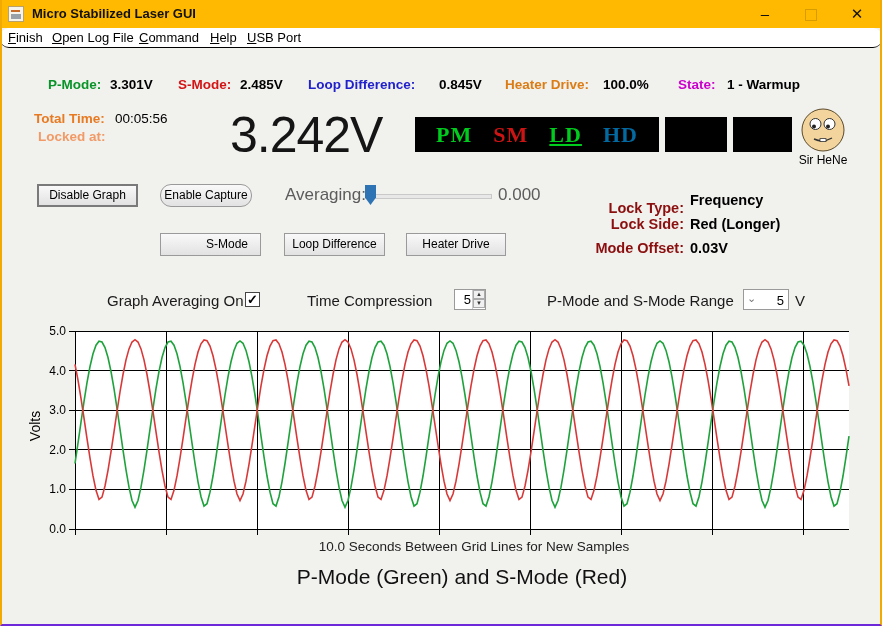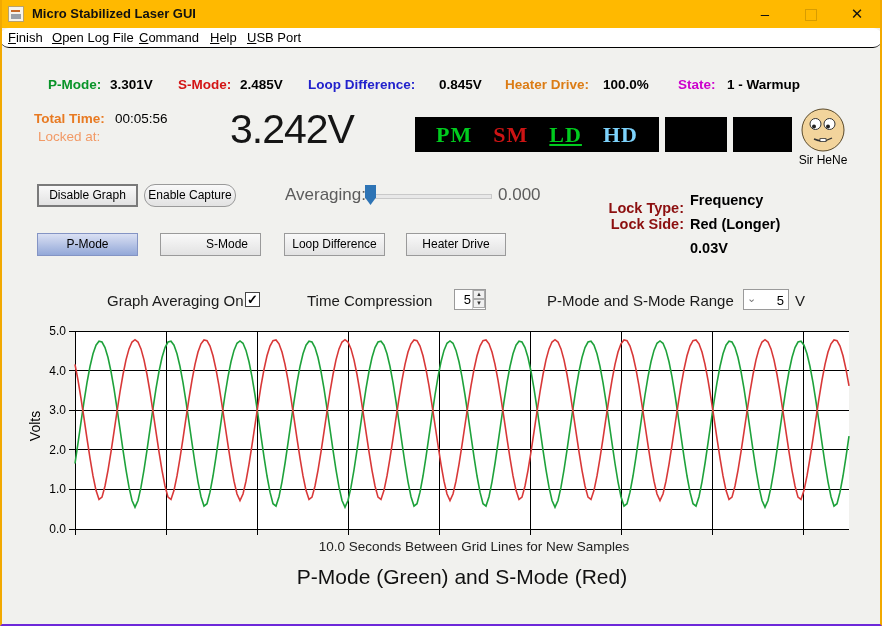--- a/index.html
+++ b/index.html
@@ -20,34 +20,34 @@
   #btn-close{left:834px;}
   
   #menubar{position:absolute;left:-2px;top:28px;width:882px;height:19px;background:#fff;border-bottom:1px solid #000;border-radius:9px;}
   .menu-item{position:absolute;top:2px;font-size:13px;color:#000;}
   
   .st-label{position:absolute;top:77px;font-size:13.5px;font-weight:bold;}
   .st-value{position:absolute;top:77px;font-size:13.5px;font-weight:bold;color:#000;}
   
   #total-time-label{position:absolute;left:32px;top:111px;font-size:13.5px;font-weight:bold;color:#e87a22;}
   #total-time-value{position:absolute;left:113px;top:111px;font-size:13.5px;font-weight:normal;color:#000;}
-  #locked-at-label{position:absolute;left:36px;top:129px;font-size:13.5px;font-weight:normal;color:#f29a66;}
-  #main-voltage{position:absolute;left:228px;top:106px;font-size:41px;font-weight:400;color:#151515;letter-spacing:-1px;}
+  #locked-at-label{position:absolute;left:36px;top:129px;font-size:13.5px;font-weight:bold;color:#f29a66;}
+  #main-voltage{position:absolute;left:228px;top:106px;font-size:50px;font-weight:400;color:#151515;letter-spacing:-1px;}
   .ind-box{position:absolute;top:117px;height:35px;background:#000;}
   #ind-main{left:413px;width:244px;display:flex;align-items:center;justify-content:space-evenly;}
   #ind-b2{left:663px;width:62px;}
   #ind-b3{left:731px;width:59px;}
   .ind-led{font-family:"Liberation Serif",serif;font-weight:bold;font-size:22px;letter-spacing:1px;}
   #mascot{position:absolute;left:798px;top:108px;width:46px;height:44px;}
   #mascot-caption{position:absolute;left:793px;top:153px;width:56px;text-align:center;font-size:12px;color:#000;}
   
   .btn{position:absolute;height:23px;background:linear-gradient(#f9f9f9,#e2e2e2);
        border:1px solid #9a9a9a;font-size:12px;color:#000;text-align:center;line-height:21px;box-sizing:border-box;}
   #btn-disable-graph{left:35px;top:184px;width:101px;border:2px solid #7a7a7a;line-height:19px;}
-  #btn-enable-capture{left:142px;top:184px;width:92px;border-radius:11px;}
+  #btn-enable-capture{left:158px;top:184px;width:92px;border-radius:11px;}
   .mode-btn{top:233px;width:101px;}
   #btn-pmode{left:35px;background:linear-gradient(#dae0f3,#93a8d8);border:1px solid #8494c4;}
   #btn-smode{left:158px;padding-left:33px;}
   #btn-loopdiff{left:282px;}
   #btn-heater{left:404px;width:100px;}
   
   #averaging-label{position:absolute;left:283px;top:185px;font-size:17px;color:#5c5c5c;}
   #averaging-track{position:absolute;left:363px;top:194px;width:125px;height:3px;background:#e8e8e8;border:1px solid #c9c9c9;}
   #averaging-thumb{position:absolute;left:363px;top:185px;width:11px;height:20px;background:#2e74b5;
        clip-path:polygon(0 0,100% 0,100% 62%,50% 100%,0 62%);}
@@ -109,21 +109,21 @@
 
   <div id="total-time-label">Total Time:</div>
   <div id="total-time-value">00:05:56</div>
   <div id="locked-at-label">Locked at:</div>
   <div id="main-voltage">3.242V</div>
 
   <div id="ind-main" class="ind-box">
     <span class="ind-led" style="color: rgb(0, 204, 30);">PM</span>
     <span class="ind-led" style="color: rgb(204, 20, 20);">SM</span>
     <span class="ind-led" style="color: rgb(0, 204, 30); text-decoration: underline;">LD</span>
-    <span class="ind-led" style="color: #7dd3fc; font-family: Liberation Serif, serif;">HD</span>
+    <span class="ind-led" style="color: #0369a1; font-family: Liberation Serif, serif;">HD</span>
   </div>
   <div id="ind-b2" class="ind-box"></div>
   <div id="ind-b3" class="ind-box"></div>
 
   <svg id="mascot" viewBox="0 0 46 44">
     <circle cx="23" cy="22" r="21" fill="#f2d49c" stroke="#5a4a2a" stroke-width="1"></circle>
     <circle cx="15.5" cy="16" r="5.5" fill="#fff" stroke="#333" stroke-width="1"></circle>
     <circle cx="29.5" cy="16" r="5.5" fill="#fff" stroke="#333" stroke-width="1"></circle>
     <circle cx="14" cy="18.5" r="2" fill="#222"></circle>
     <circle cx="28" cy="18.5" r="2" fill="#222"></circle>
@@ -136,23 +136,23 @@
   <div id="btn-enable-capture" class="btn">Enable Capture</div>
   <div id="averaging-label">Averaging:</div>
   <div id="averaging-track"></div>
   <div id="averaging-thumb"></div>
   <div id="averaging-value">0.000</div>
 
   <div class="lock-label" style="top:200px">Lock Type:</div>
   <div class="lock-value" style="top:192px">Frequency</div>
   <div class="lock-label" style="top:216px">Lock Side:</div>
   <div class="lock-value" style="top:216px">Red (Longer)</div>
+  <div class="lock-label" style="top:240px">Mode Offset:</div>
   <div class="lock-value" style="top:240px">0.03V</div>
 
-  <div id="btn-pmode" class="btn mode-btn">P-Mode</div>
   <div id="btn-smode" class="btn mode-btn">S-Mode</div>
   <div id="btn-loopdiff" class="btn mode-btn">Loop Difference</div>
   <div id="btn-heater" class="btn mode-btn">Heater Drive</div>
 
   <div class="gc-text" style="left:105px">Graph Averaging On</div>
   <div id="chk-graph-avg">✓</div>
   <div class="gc-text" style="left:305px">Time Compression</div>
   <div id="spin-timecomp">
     <div id="spin-value">5</div>
     <div id="spin-arrows">

